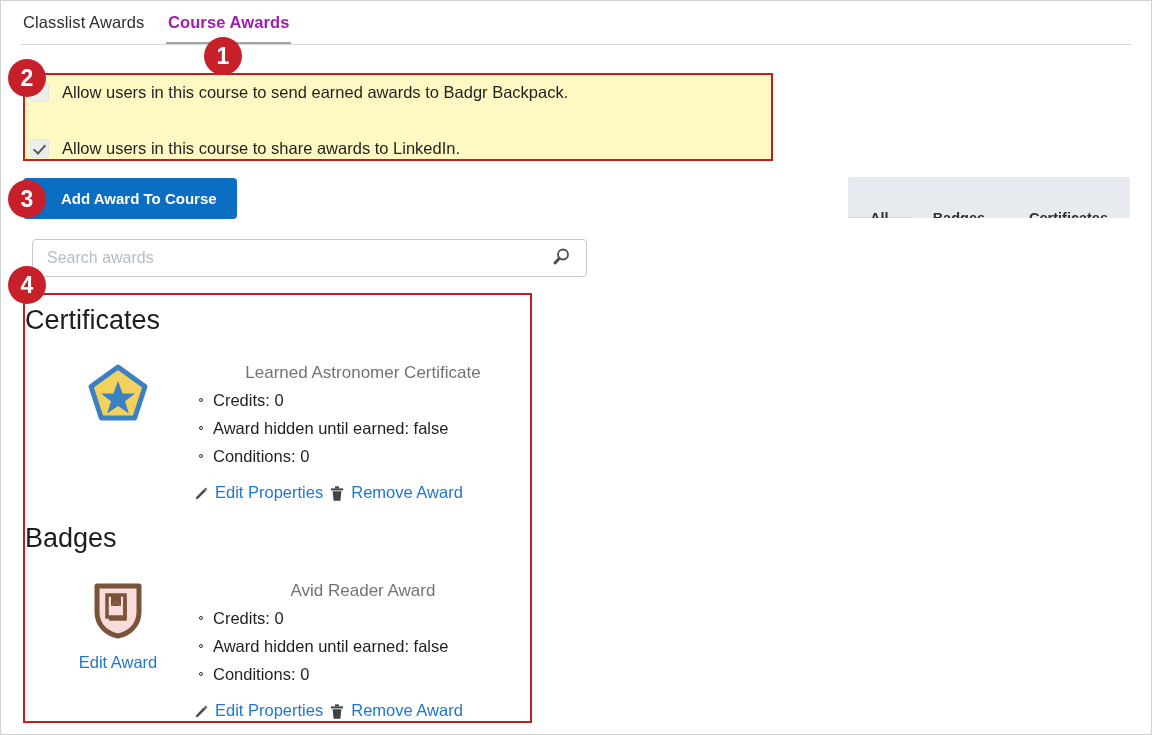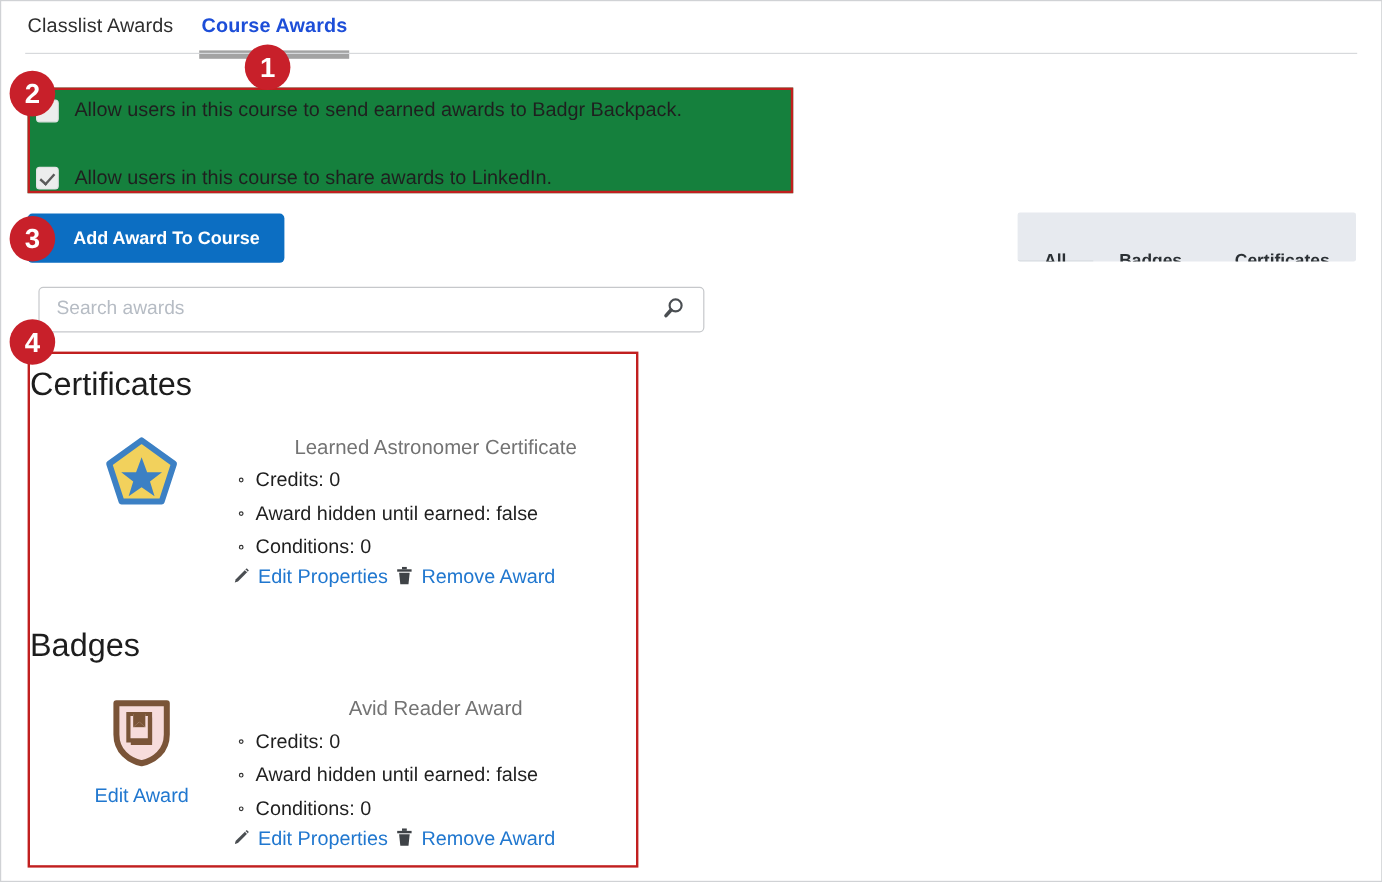--- a/index.html
+++ b/index.html
@@ -34,43 +34,43 @@
     top: 8px;
     font-size: 16.5px;
     letter-spacing: .1px;
     padding: 4px 2px 10px 2px;
     cursor: pointer;
     white-space: nowrap;
   }
   .tab.inactive { left: 20px; color: #2e2e2e; }
   .tab.active {
     left: 165px;
-    color: #1d4ed8;
+    color: #a21caf;
     font-weight: bold;
-    border-bottom: 7px solid #a3a3a3;
+    border-bottom: 3px solid #a3a3a3;
   }
   .tabrule {
     position: absolute;
     left: 20px;
     top: 43px;
     width: 1110px;
     height: 1px;
     background: #d7d9dc;
   }
 
   
   .checkbox-group {
     position: absolute;
     left: 22px;
     top: 72px;
-    width: 638px;
+    width: 750px;
     height: 88px;
     box-sizing: border-box;
     border: 2px solid #c11f1f;
-    background: #15803d;
+    background: #fef9c3;
   }
   .cb-row {
     position: absolute;
     left: 5px;
     height: 28px;
     display: flex;
     align-items: center;
   }
   .cb-row.r0 { top: 3px; }
   .cb-row.r1 { top: 31px; }
@@ -257,23 +257,23 @@
     position: absolute;
     left: -14px;
     top: 12px;
     width: 4px;
     height: 4px;
     border: 1px solid #333;
     border-radius: 50%;
     box-sizing: border-box;
   }
   .award-actions {
-    margin-top: 2px;
-    display: flex;
-    align-items: flex-start;
+    margin-top: 13px;
+    display: flex;
+    align-items: flex-end;
     gap: 6px;
   }
   .act-link {
     color: #2077cf;
     font-size: 16.5px;
     text-decoration: none;
     cursor: pointer;
     white-space: nowrap;
   }
   .act-icon {

